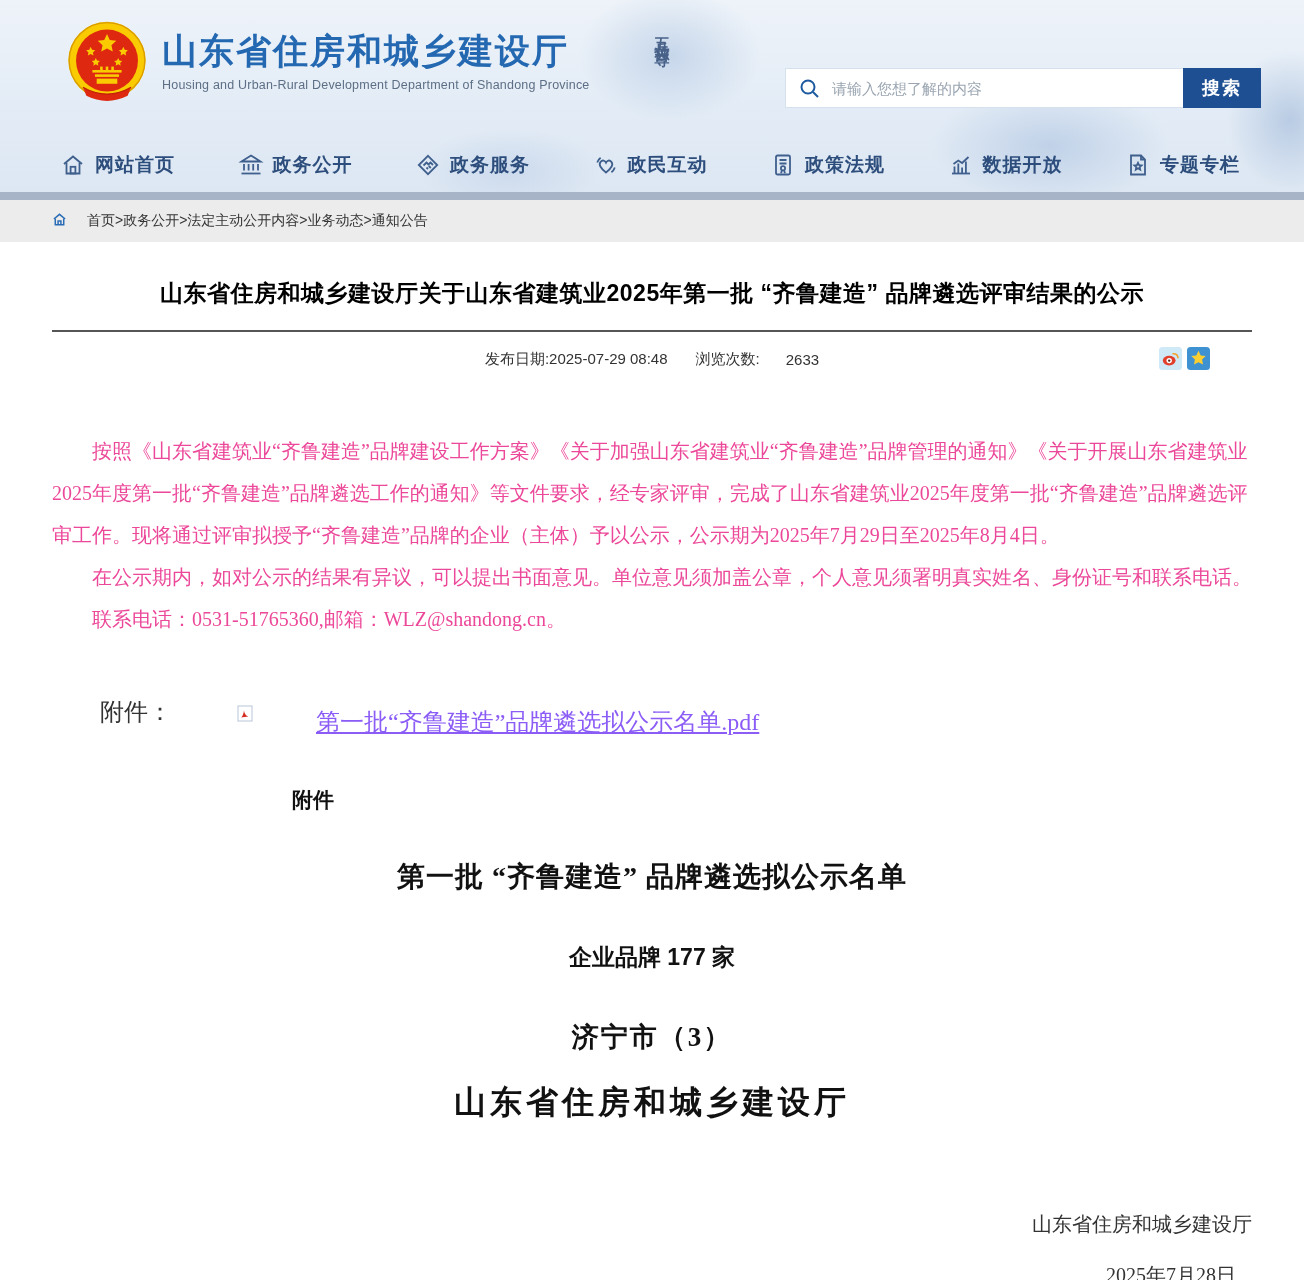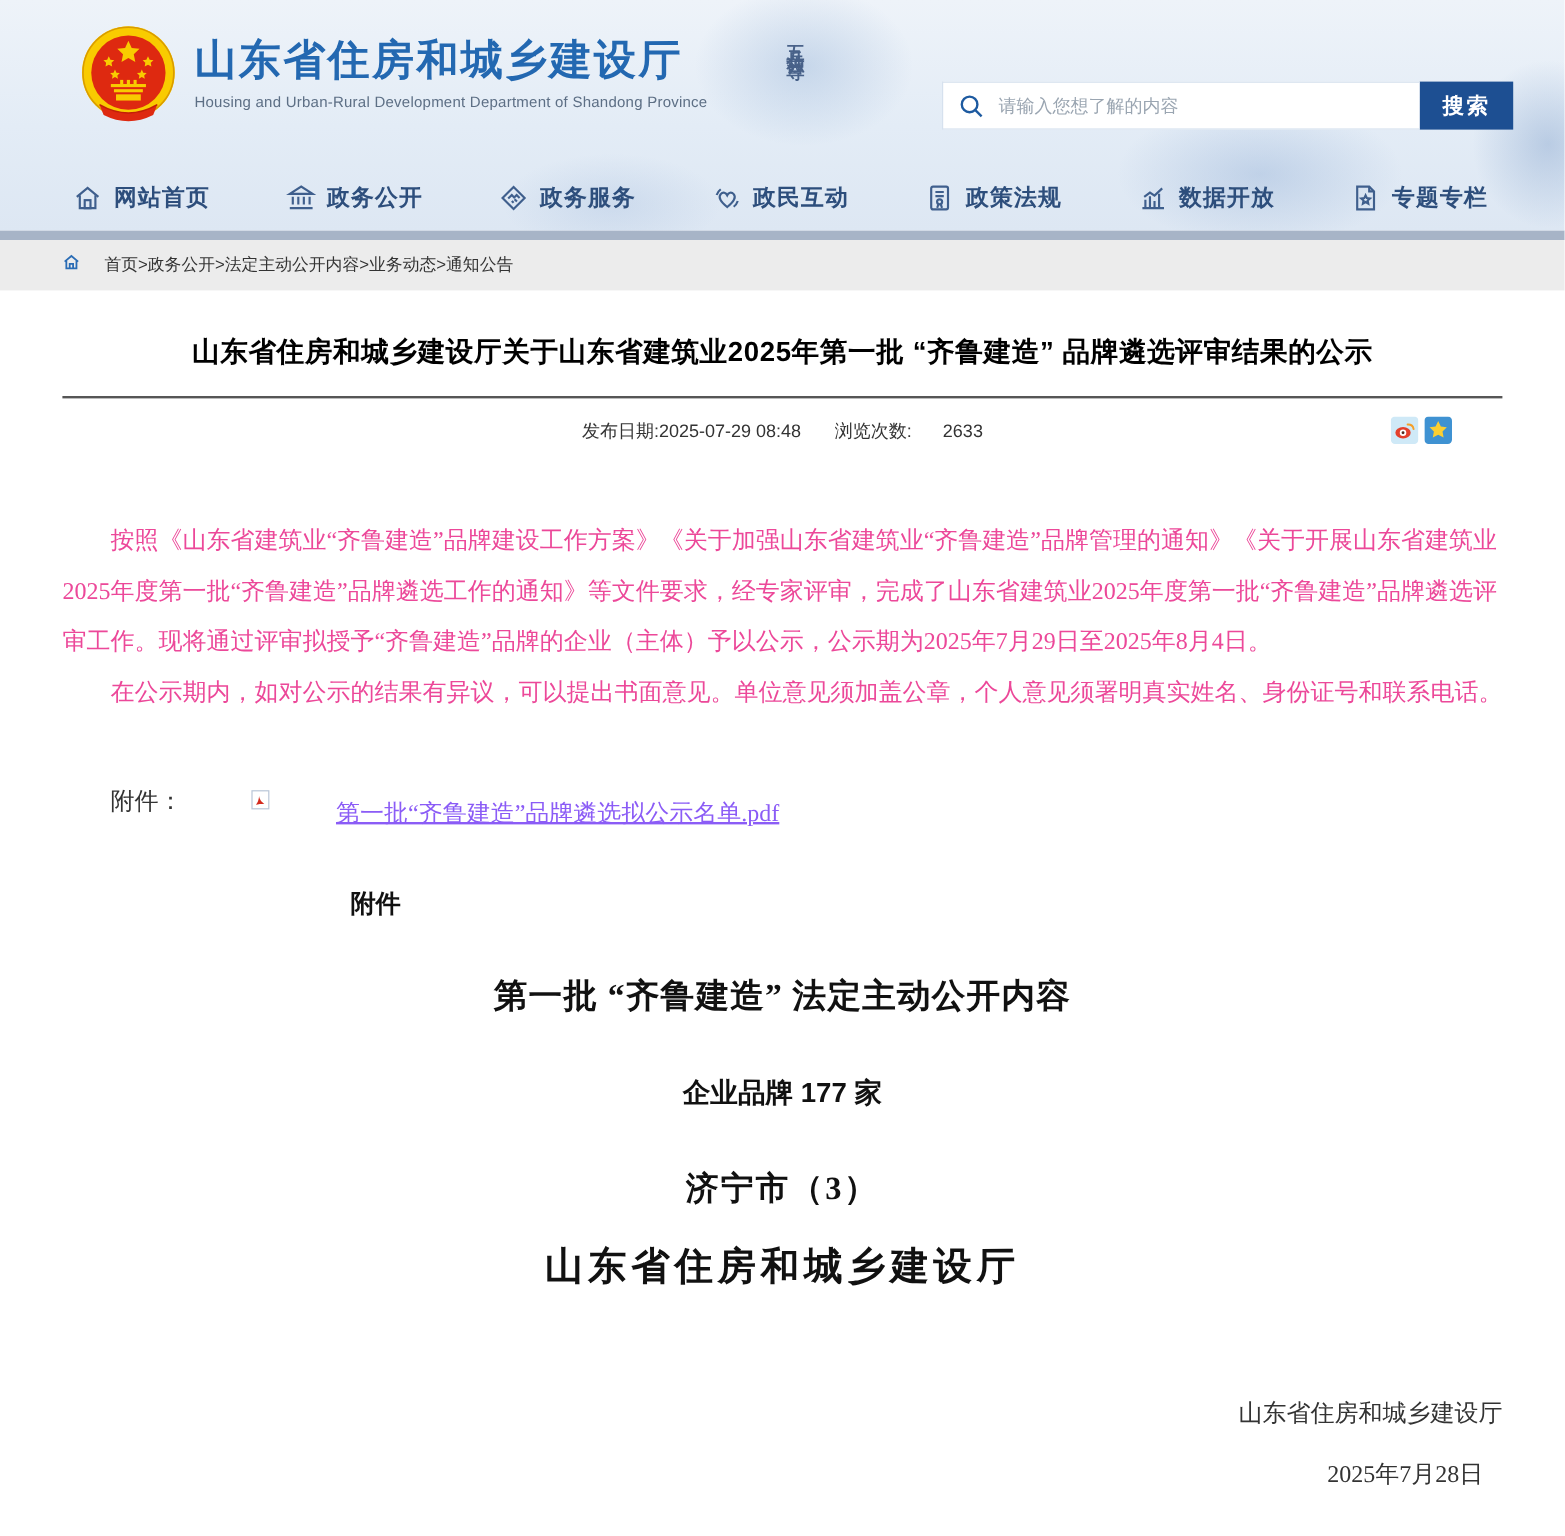--- a/index.html
+++ b/index.html
@@ -72,21 +72,21 @@
   }
   .title-rule { border: none; border-top: 2px solid #565656; margin: 0 0 12px 0; }
   .meta-row { position: relative; height: 30px; display: flex; align-items: center; justify-content: center; gap: 28px; font-size: 15px; color: #333; }
   .meta-row .views-val { margin-left: -2px; }
   .share-icons { position: absolute; right: 42px; top: 3px; display: flex; gap: 5px; }
   .share-icons svg { display: block; cursor: pointer; }
 
   .article-body { margin-top: 56px; font-family: "Liberation Serif", serif; }
   .article-body p { font-size: 20px; line-height: 42px; color: #ec4899; text-indent: 2em; }
 
-  .attachment-line { margin-top: 46px; font-family: "Liberation Serif", serif; font-size: 20px; color: #333; text-indent: 2em; display: flex; align-items: center; gap: 13px; }
+  .attachment-line { margin-top: 46px; font-family: "Liberation Serif", serif; font-size: 24px; color: #333; text-indent: 2em; display: flex; align-items: center; gap: 13px; }
   .attachment-line .att-label { }
   .attachment-line .pdf-ic { margin: 0 2px 0 4px; position: relative; top: 2px; }
   .attachment-line a { color: #8b5cf6; text-decoration: underline; cursor: pointer; margin-top: 20px; }
 
   
   .doc { font-family: "Liberation Serif", serif; color: #111; }
   .doc .annex { margin: 48px 0 0 240px; font-family: "Liberation Sans", sans-serif; font-weight: bold; font-size: 21px; color: #111; }
   .doc .doc-title { margin-top: 44px; text-align: center; font-size: 28px; font-weight: bold; letter-spacing: 1px; }
   .doc .doc-sub { margin-top: 46px; text-align: center; font-family: "Liberation Sans", sans-serif; font-weight: bold; font-size: 23px; }
   .doc .doc-city { margin-top: 46px; text-align: center; font-size: 27px; font-weight: bold; letter-spacing: 2px; }
@@ -262,36 +262,37 @@
             <rect width="23" height="23" rx="3.5" fill="#3f92d2"></rect>
             <path d="M11.5 3.8 l2.2 4.6 5 .7 -3.6 3.5.9 5 -4.5-2.4 -4.5 2.4.9-5 -3.6-3.5 5-.7z" fill="#fccf31"></path>
           </svg>
         </span>
       </span>
     </div>
 
     <div class="article-body">
       <p>按照《山东省建筑业“齐鲁建造”品牌建设工作方案》《关于加强山东省建筑业“齐鲁建造”品牌管理的通知》《关于开展山东省建筑业2025年度第一批“齐鲁建造”品牌遴选工作的通知》等文件要求，经专家评审，完成了山东省建筑业2025年度第一批“齐鲁建造”品牌遴选评审工作。现将通过评审拟授予“齐鲁建造”品牌的企业（主体）予以公示，公示期为2025年7月29日至2025年8月4日。</p>
       <p>在公示期内，如对公示的结果有异议，可以提出书面意见。单位意见须加盖公章，个人意见须署明真实姓名、身份证号和联系电话。</p>
+      <p>联系电话：0531-51765360,邮箱：WLZ@shandong.cn。</p>
     </div>
 
     <div class="attachment-line">
       <span class="att-label">附件：</span>
       <span class="pdf-ic">
         <svg width="16" height="17" viewBox="0 0 16 17">
           <rect x="1" y="1" width="14" height="15" fill="#fff" stroke="#b9c6d8"></rect>
           <path d="M4.2 12.6 c1.6-1.2 2.7-5.2 2.7-7.4 .2 2.6 2.1 5.6 4.4 6.6 -2.3.1-5.4.4-7.1.8z" fill="#d42b1e"></path>
         </svg>
       </span>
       <a>第一批“齐鲁建造”品牌遴选拟公示名单.pdf</a>
     </div>
 
     <div class="doc">
       <div class="annex">附件</div>
-      <div class="doc-title">第一批 “齐鲁建造” 法定主动公开内容</div>
+      <div class="doc-title">第一批 “齐鲁建造” 品牌遴选拟公示名单</div>
       <div class="doc-sub">企业品牌 177 家</div>
       <div class="doc-city">济宁市（3）</div>
       <div class="doc-company">山东省住房和城乡建设厅</div>
     </div>
 
     <div class="signature">
       <span class="org">山东省住房和城乡建设厅</span>
       <span class="date">2025年7月28日</span>
     </div>
   </div>

